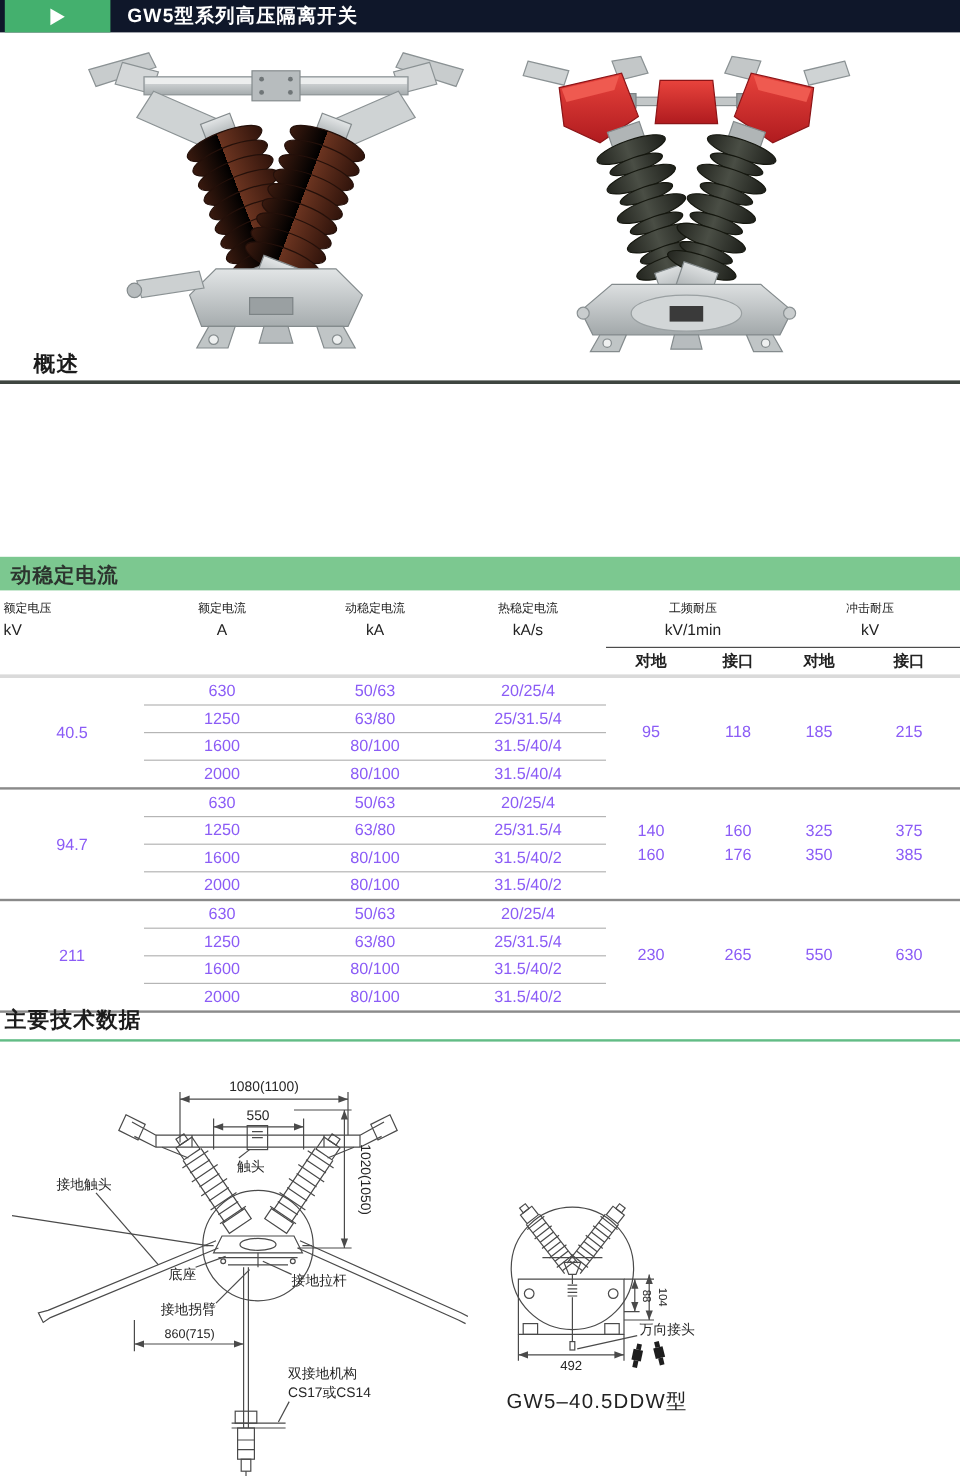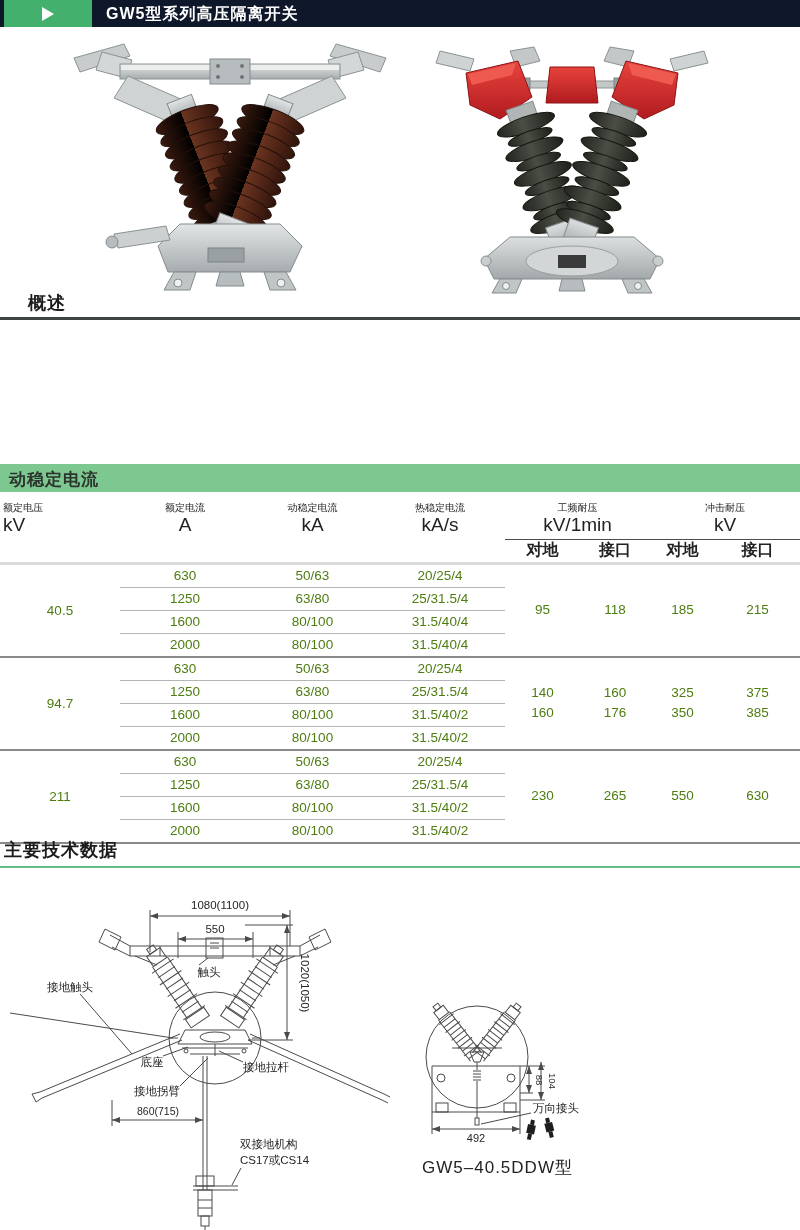--- a/index.html
+++ b/index.html
@@ -27,28 +27,28 @@
              color:#161616;text-align:justify;}
   .body-text p{margin:0;text-indent:2em;}
   
   .techbar{position:absolute;left:0;top:464px;width:800px;height:28px;background:#7cc890;}
   .techbar span{display:block;padding:4px 0 0 9px;font-size:17px;font-weight:bold;color:#2c342e;letter-spacing:1px;}
   
   #tech{position:absolute;left:0;top:497px;width:800px;border-collapse:collapse;table-layout:fixed;}
   #tech th{padding:0;color:#222;}
   #tech .h1 th{vertical-align:top;}
   .tt{font-size:10px;font-weight:normal;line-height:18px;padding-top:2px;text-align:center;}
-  .unit{font-size:19px;font-weight:normal;line-height:16px;text-align:center;}
+  .unit{font-size:13px;font-weight:normal;line-height:16px;text-align:center;}
   .c1 .tt,.c1 .unit{text-align:left;padding-left:3px;}
   th.grp{border-bottom:1.5px solid #4c4c4c;}
-  #tech .h2 th{font-size:16px;font-weight:bold;height:22px;vertical-align:middle;text-align:center;margin-top:37px;}
+  #tech .h2 th{font-size:13px;font-weight:bold;height:22px;vertical-align:middle;text-align:center;margin-top:37px;}
   #tech thead{border-bottom:3px solid #dadada;}
   #tech tbody{border-top:2px solid #8a8a8a;}
   #tech tbody:last-child{border-bottom:2px solid #8a8a8a;}
-  #tech td{font-size:13.5px;color:#4d7c0f;text-align:center;vertical-align:middle;height:22px;padding:0;}
+  #tech td{font-size:13.5px;color:#8b5cf6;text-align:center;vertical-align:middle;height:22px;padding:0;}
   td.volt{text-align:left;padding-left:3px;}
   #tech tbody tr:not(:last-child) td.v{border-bottom:1px solid #b5b5b5;}
   td.w{white-space:pre-line;line-height:20px;}
   
   .drawing{position:absolute;}
   .caption{position:absolute;left:400px;top:1156px;width:195px;text-align:center;font-size:17px;
            color:#222;letter-spacing:1px;}
   svg text{font-family:"Liberation Sans","DejaVu Sans",sans-serif;}
 </style>
 </head>

